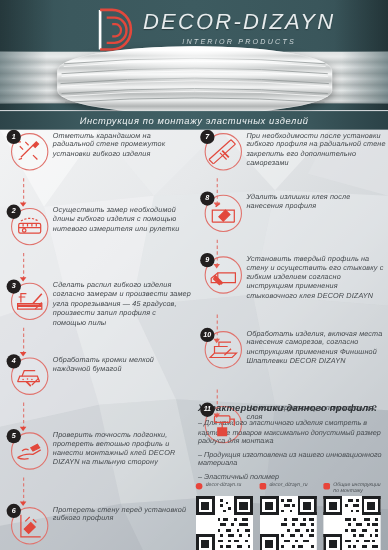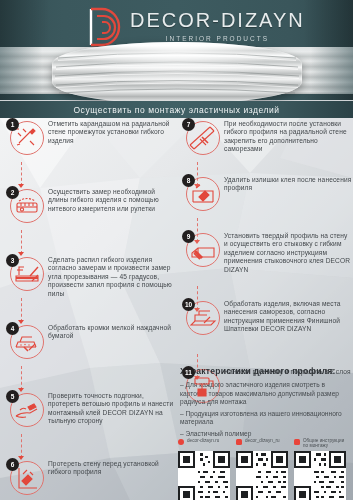--- a/index.html
+++ b/index.html
@@ -1,21 +1,21 @@
 <!DOCTYPE html>
 <html lang="ru"><head>
 <meta charset="utf-8">
 <style>
   html,body{margin:0;padding:0;}
   body{
     width:353px;height:500px;overflow:hidden;
     font-family:"Liberation Sans","DejaVu Sans",sans-serif;
     background:#cfd3d6;position:relative;
   }
-  .page{position:absolute;inset:0;width:353px;height:500px;overflow:hidden;}
+  .page{position:absolute;inset:0;width:353px;height:500px;overflow:hidden;font-style:italic;}
 
   
   .header{
     position:absolute;left:0;top:0;width:353px;height:100px;
     background:linear-gradient(90deg,#355055 0%,#3b585d 18%,#3d5b60 50%,#3a565b 82%,#334d52 100%);
     overflow:hidden;
   }
   .header:before{
     content:"";position:absolute;left:0;top:0;width:353px;height:100px;
     background:
@@ -158,21 +158,21 @@
       <g stroke="#ffffff" stroke-width="0.8" fill="none" opacity="0.8">
         <path d="M6 18.5 Q125 8.5 244 18.5"></path>
         <path d="M4 27.5 Q125 17.5 246 27.5"></path>
         <path d="M3 36.5 Q125 26.5 247 36.5"></path>
         <path d="M4 45.5 Q125 36.5 246 45.5"></path>
       </g>
     </svg>
   </div>
 
   <div class="title-bar">
-    <span>Осуществить по монтажу эластичных изделий</span>
+    <span>Инструкция по монтажу эластичных изделий</span>
   </div>
 
   <div class="body-area">
 
     <svg class="poly" viewBox="0 0 353 382" preserveAspectRatio="none">
       <polygon points="0,0 90,0 40,70" fill="#ffffff" opacity="0.45"></polygon>
       <polygon points="90,0 200,0 140,60" fill="#eceef0" opacity="0.55"></polygon>
       <polygon points="200,0 300,0 250,55" fill="#f4f5f6" opacity="0.5"></polygon>
       <polygon points="300,0 353,0 353,60 280,40" fill="#e2e5e8" opacity="0.6"></polygon>
       <polygon points="0,70 40,70 60,150 0,170" fill="#e9ebee" opacity="0.5"></polygon>

